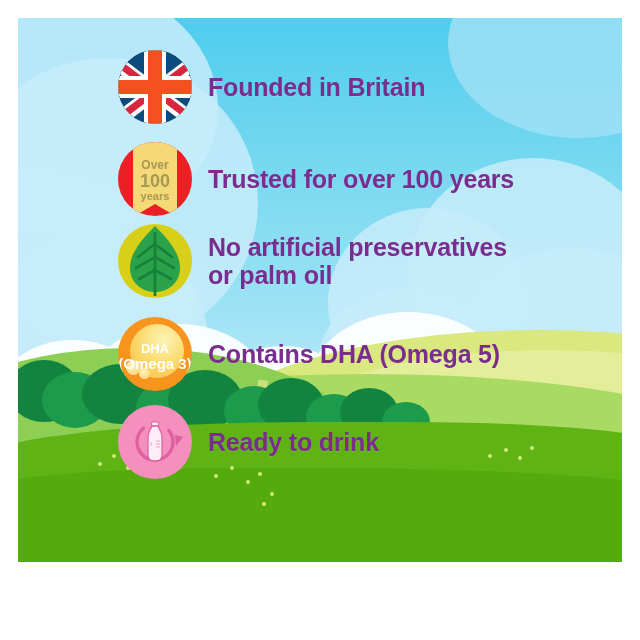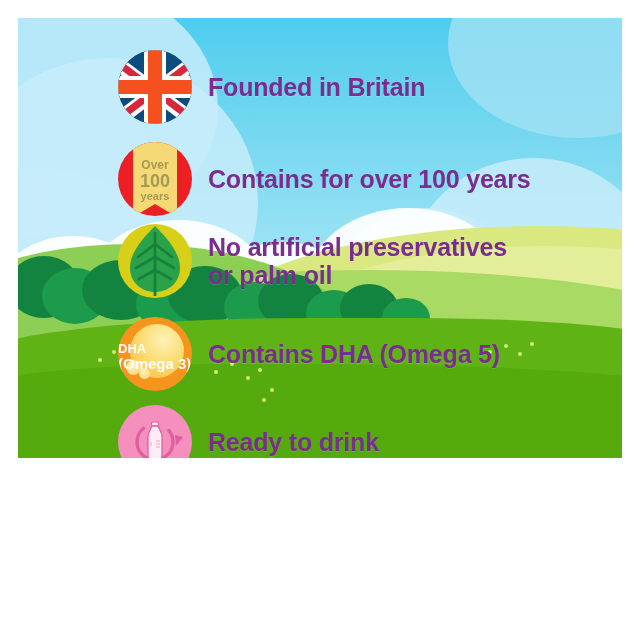--- a/index.html
+++ b/index.html
@@ -18,21 +18,21 @@
     height: 640px;
     background: #ffffff;
   }
 
   
   .card {
     position: absolute;
     left: 18px;
     top: 18px;
     width: 604px;
-    height: 440px;
+    height: 544px;
     overflow: hidden;
     background: linear-gradient(180deg, #4ecdee 0%, #6fd6ef 22%, #9fe3f5 55%, #cdeefa 78%, #e8f7fd 100%);
   }
 
   
   .cloudblob {
     position: absolute;
     border-radius: 50%;
     background: #a5e2f5;
     opacity: .75;
@@ -261,21 +261,21 @@
   .dha-bub2 {
     position: absolute;
     left: 21px; top: 51px;
     width: 11px; height: 11px;
     border-radius: 50%;
     background: radial-gradient(circle at 40% 35%, #fef3bd, #fbd067);
   }
   .dha-text {
     position: absolute;
     left: 0; right: 0; top: 25px;
-    text-align: left;
+    text-align: center;
     color: #ffffff;
     font-weight: bold;
     line-height: 1.05;
     z-index: 4;
   }
   .dha-text .d1 { font-size: 13px; display: block; }
   .dha-text .d2 { font-size: 15px;  display: block; }
 
   
   .rtd-circle {
@@ -400,21 +400,21 @@
         <div class="icon-wrap">
           <div class="badge-circle">
             <div class="ribbon"></div>
             <div class="ribbon-text">
               <span class="l1">Over</span>
               <span class="l2">100</span>
               <span class="l3">years</span>
             </div>
           </div>
         </div>
-        <div class="feature-label">Contains for over 100 years</div>
+        <div class="feature-label">Trusted for over 100 years</div>
       </div>
 
       <div class="feature" style="left:100px; top:206px;">
         <div class="icon-wrap">
           <div class="leaf-circle">
             <svg width="74" height="74" viewBox="0 0 74 74" aria-hidden="true">
               <path d="M37,2 C19,20 12,32 12,44 C12,58 23,68 37,68 C51,68 62,58 62,44 C62,32 55,20 37,2 Z" fill="#2aa24a"></path>
               <path d="M35.6,8 L35.6,72 L38.4,72 L38.4,8 Z" fill="#17803a"></path>
               <path d="M37,20 L20,33 M37,20 L54,33 M37,33 L18,44 M37,33 L56,44 M37,46 L21,55 M37,46 L53,55" stroke="#17803a" stroke-width="2.6" fill="none" stroke-linecap="round"></path>
             </svg>

